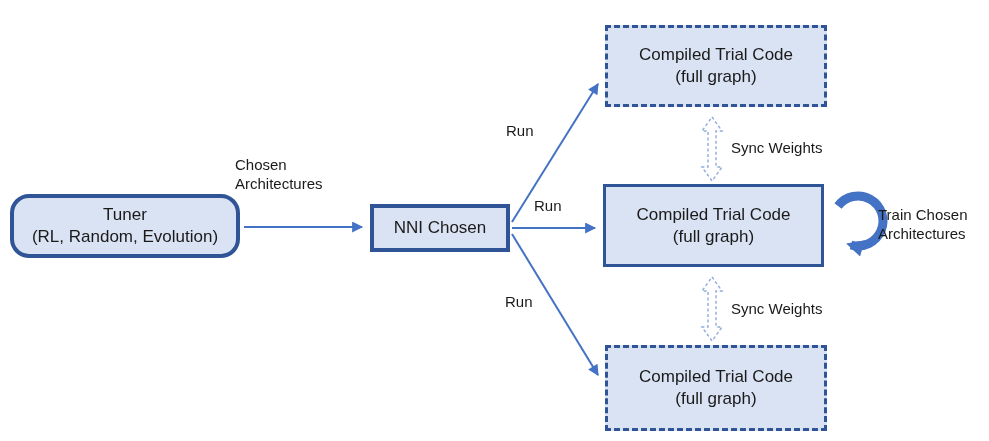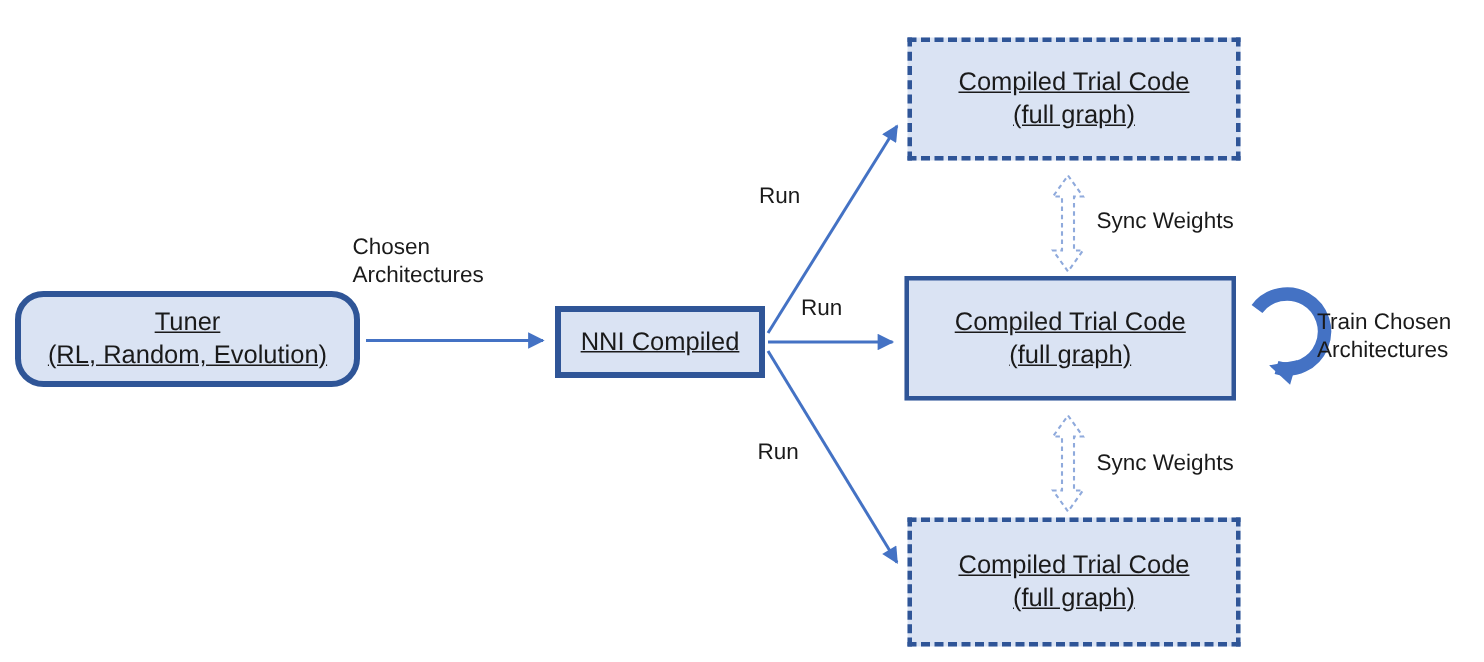--- a/index.html
+++ b/index.html
@@ -14,21 +14,20 @@
   #arrow-layer{position:absolute;left:0;top:0;z-index:0;}
   .box{
     position:absolute;
     background:var(--box-fill,#dae3f3);
     border:3px solid var(--box-border,#2f5597);
     display:flex;flex-direction:column;align-items:center;justify-content:center;
     text-align:center;
     font-size:17px;line-height:1.28;
     z-index:1;
     box-sizing:border-box;
-    text-decoration:underline;
   }
   .box.thick{border-width:4px;}
   .box.dashed{border-style:dashed;}
   .edge-label{
     position:absolute;
     font-size:15px;line-height:1.25;
     z-index:2;
     white-space:pre-line;
   }
   .flow-line{stroke:var(--arrow,#4472c4);stroke-width:2;fill:none;}
@@ -61,21 +60,21 @@
 
     <path class="loop-arc" d="M838,206 A25,25 0 1 1 851,245" marker-end="url(#loop-ah)"></path>
   </svg>
 
   <div class="box thick" style="left:10px;top:194px;width:230px;height:64px;border-radius:19px;">
     <span>Tuner</span>
     <span>(RL, Random, Evolution)</span>
   </div>
 
   <div class="box thick" style="left:370px;top:204px;width:140px;height:48px;">
-    <span>NNI Compiled</span>
+    <span>NNI Chosen</span>
   </div>
 
   <div class="box dashed" style="left:605px;top:25px;width:222px;height:82px;">
     <span>Compiled Trial Code</span>
     <span>(full graph)</span>
   </div>
 
   <div class="box" style="left:603px;top:184px;width:221px;height:83px;">
     <span>Compiled Trial Code</span>
     <span>(full graph)</span>

